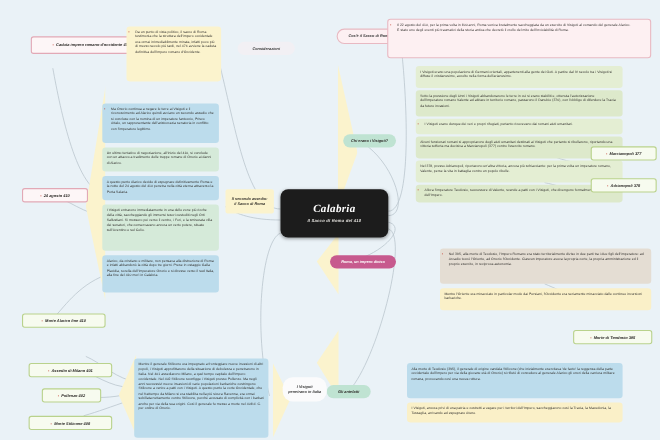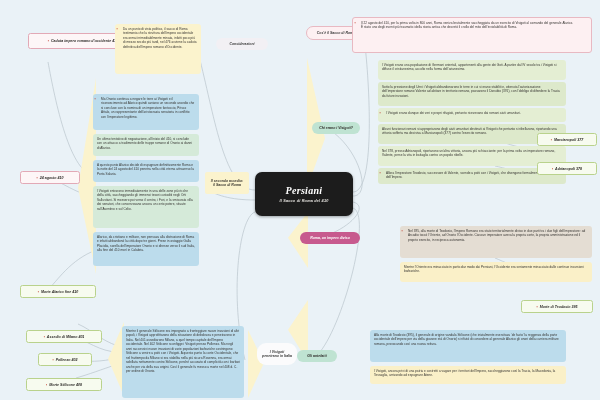--- a/index.html
+++ b/index.html
@@ -126,21 +126,21 @@
   </svg>
 
   <div class="wedge w-topleft"></div>
   <div class="wedge w-topright"></div>
   <div class="wedge w-r1"></div>
   <div class="wedge w-r2"></div>
   <div class="wedge w-bottomleft"></div>
   <div class="wedge w-bottomcenter"></div>
 
   <div id="root">
-    <div class="title">Persiani</div>
+    <div class="title">Calabria</div>
     <div class="sub">Il Sacco di Roma del 410</div>
   </div>
 
   <div class="badge b-pink" style="left:28px;top:33px;width:110px;height:16px;">
     <span class="dot">▪</span>
     <span>Caduta impero romano d'occidente 476</span>
   </div>
 
   <div class="note c-yellow" style="left:115px;top:24px;width:86px;height:50px;">
     <span class="bullet">▪</span>

